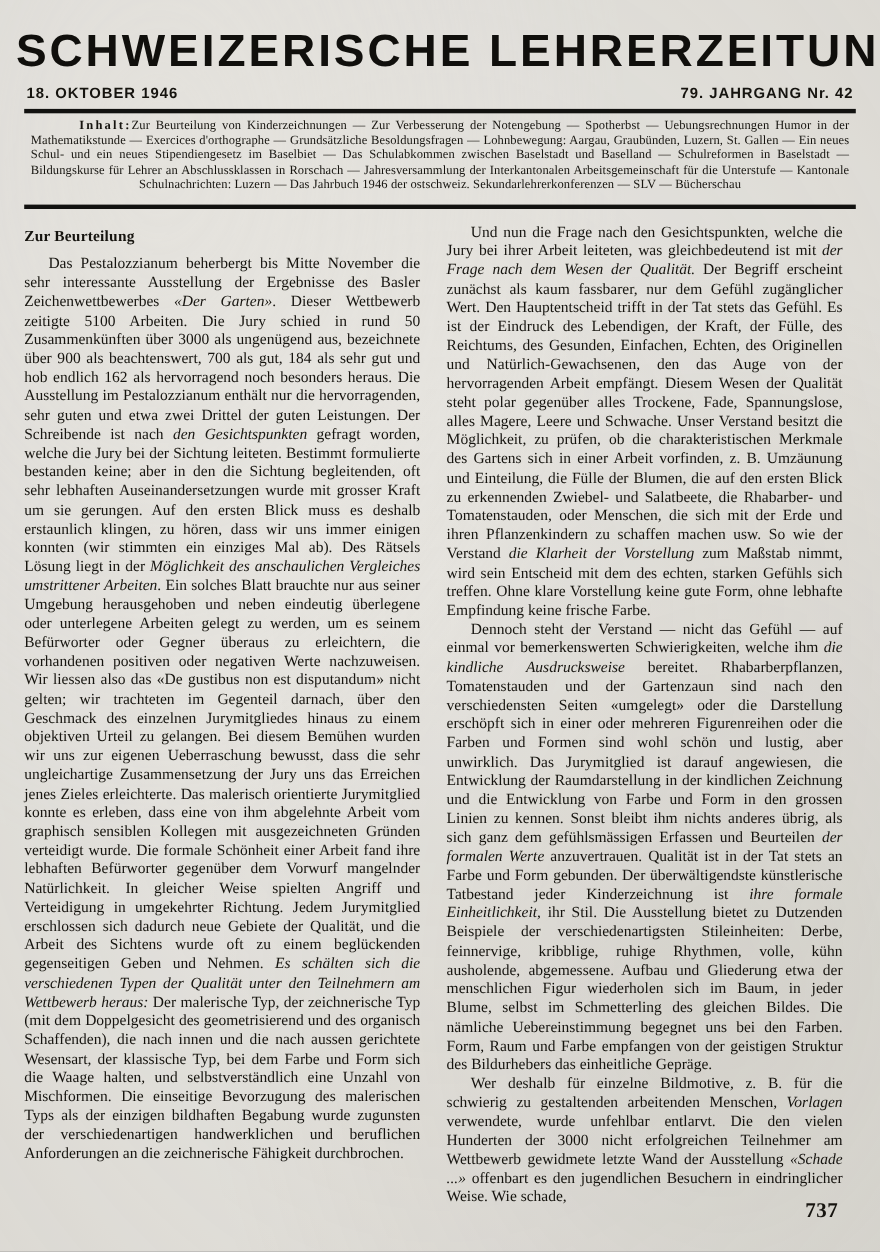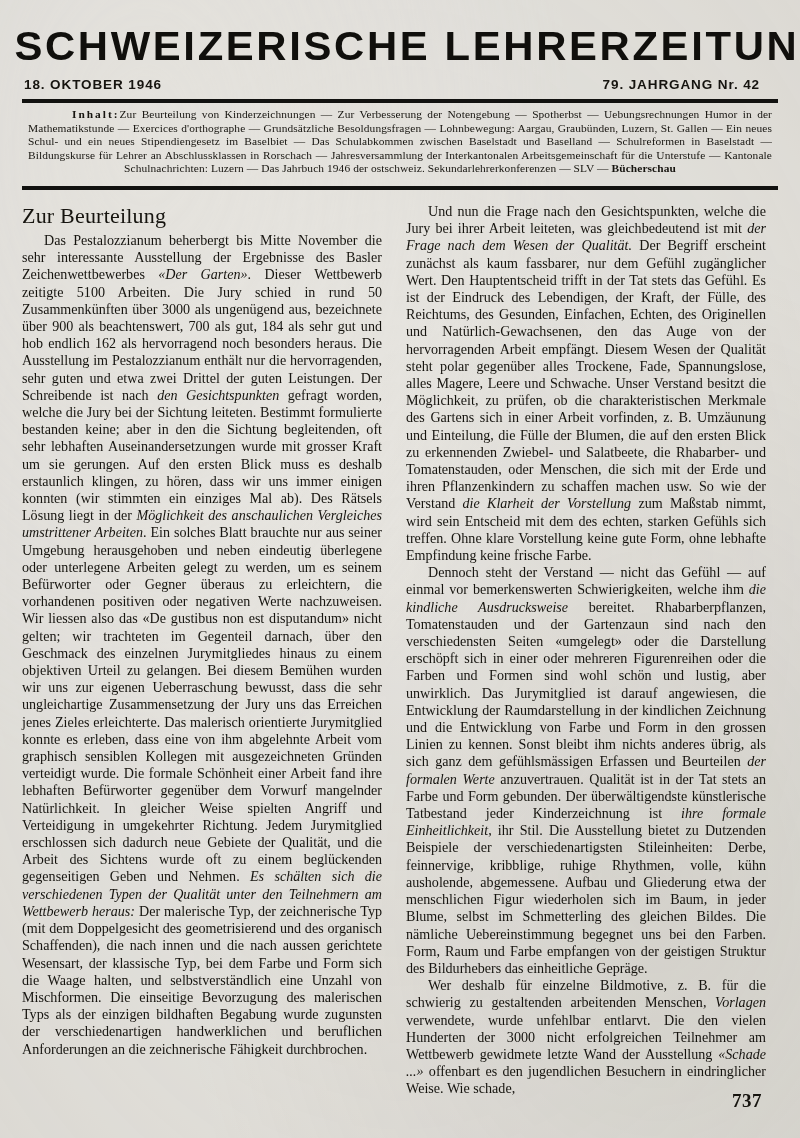--- a/index.html
+++ b/index.html
@@ -52,39 +52,39 @@
     color: #100f0c;
   }
   .masthead-sub {
     display: flex;
     justify-content: space-between;
     align-items: flex-start;
     font-family: "Liberation Sans", "DejaVu Sans", sans-serif;
     font-weight: 700;
     font-size: 13.5px;
     letter-spacing: 0.9px;
-    margin: 0 18px 7px 2px;
+    margin: 0 2px 7px 2px;
   }
   .rule-thick {
     height: 4px;
     background: #121210;
     margin: 0 0 0 0;
   }
   .rule-thick.bottom { margin-top: 6px; }
 
   
   .toc {
     font-size: 11.4px;
     line-height: 13.6px;
     text-align: justify;
     text-align-last: center;
     padding: 5px 6px 4px 6px;
     letter-spacing: .1px;
   }
-  .toc b { font-weight: 700; }
+  .toc b { font-weight: 400; }
   .toc .lead {
     font-weight: 700;
     letter-spacing: 2px;
     margin-left: 44px;
   }
 
   
   .columns {
     display: flex;
     gap: 24px;
@@ -95,22 +95,22 @@
     font-size: 14.1px;
     line-height: 17.2px;
     text-align: justify;
     hyphens: manual;
   }
   .col p {
     margin: 0;
     text-indent: 22px;
   }
   .article-title {
-    font-weight: 400;
-    font-size: 22px;
+    font-weight: 700;
+    font-size: 14px;
     line-height: 25px;
     margin: 0 0 4px 0;
     text-align: left;
     text-indent: 0;
     letter-spacing: .2px;
   }
   .col i, .col em { font-style: italic; }
 
   
   .folio {

